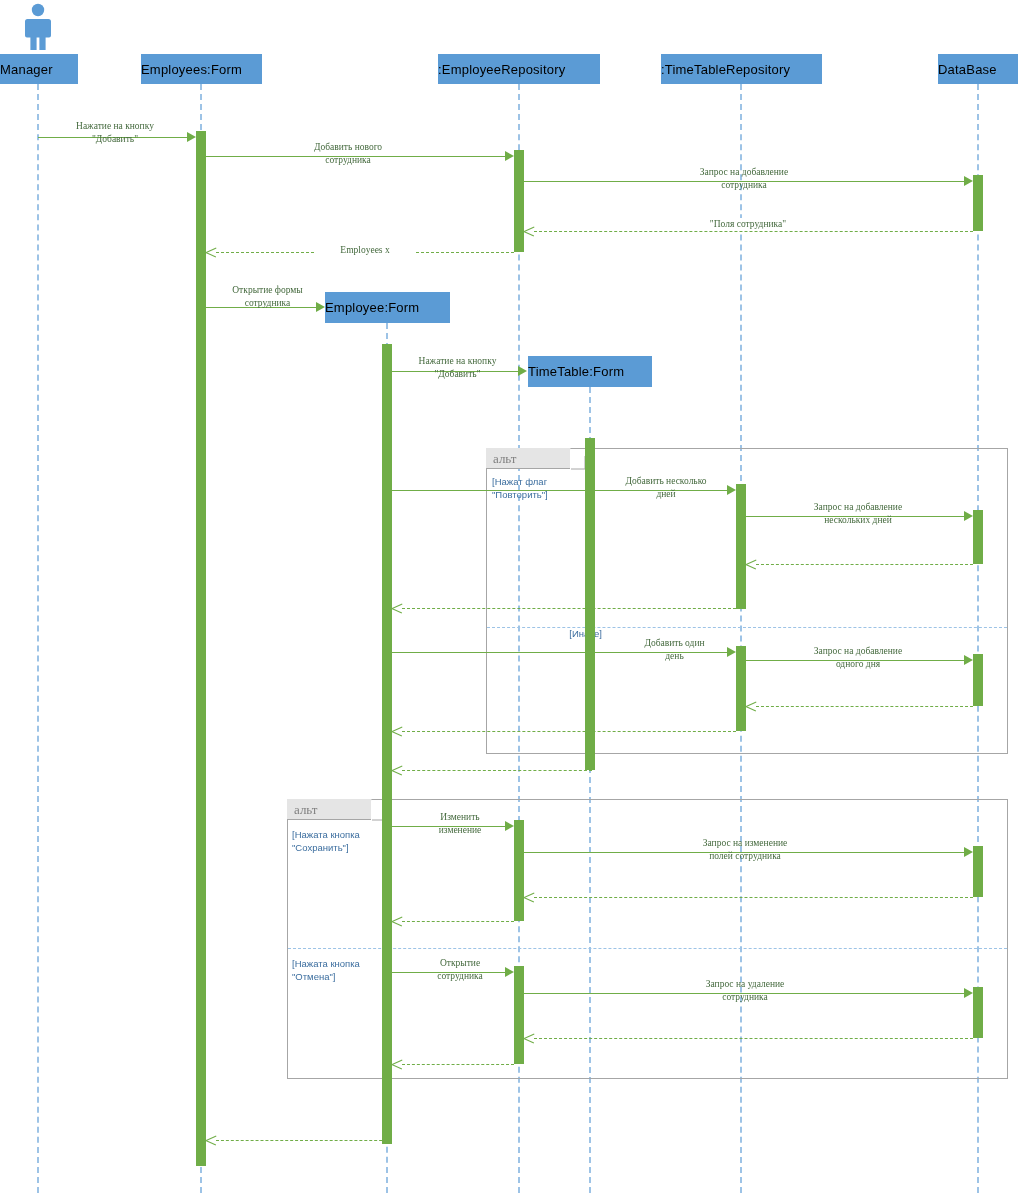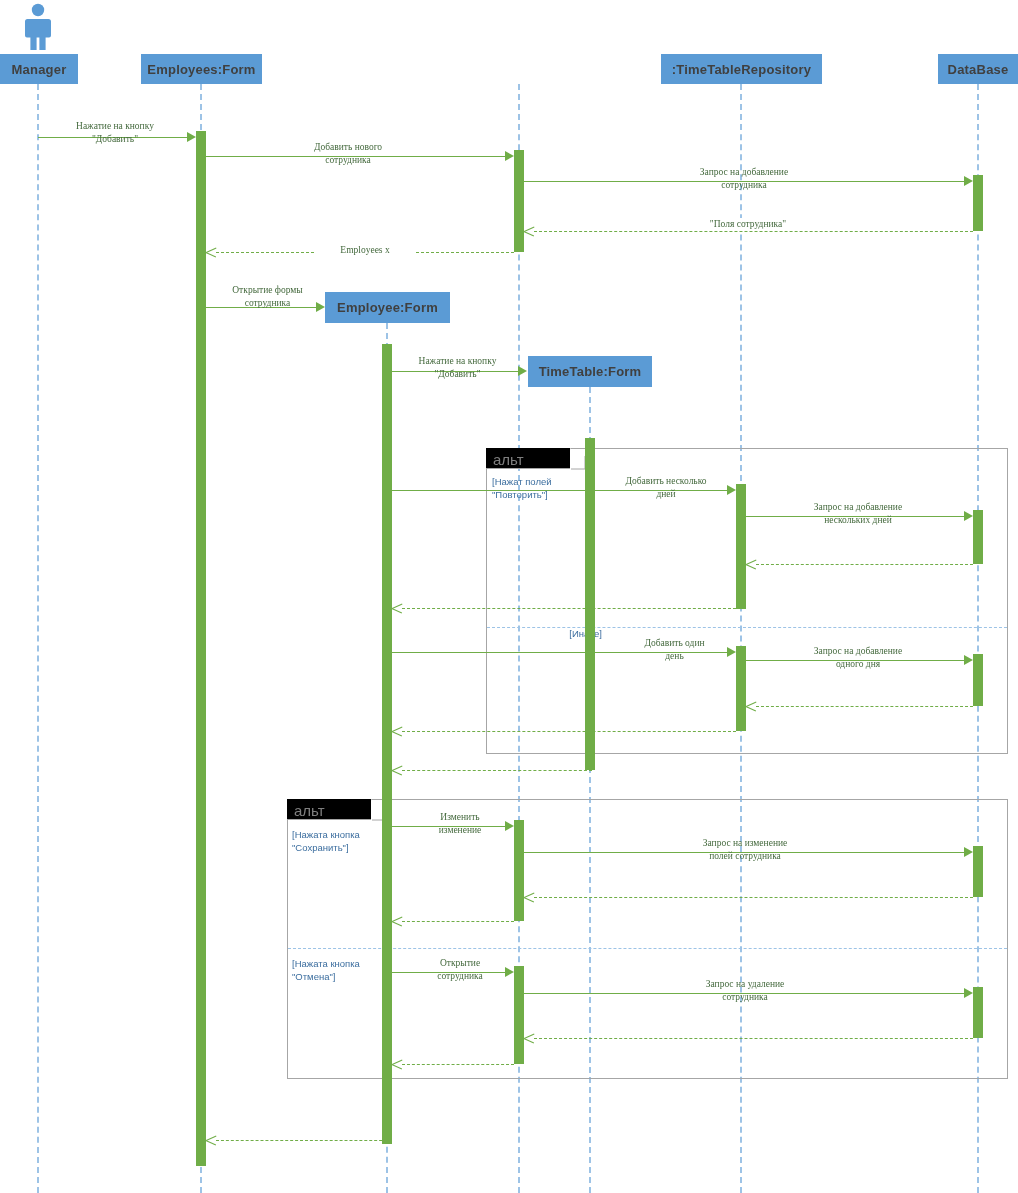--- a/index.html
+++ b/index.html
@@ -1,23 +1,23 @@
 <!DOCTYPE html>
 <html><head>
 <meta charset="utf-8">
 <style>
   html,body{margin:0;padding:0;background:#ffffff;}
   body{font-family:"Liberation Sans", sans-serif;}
   #canvas{position:relative;width:1018px;height:1193px;background:#ffffff;overflow:hidden;}
 
   
   .lifeline{position:absolute;width:0;border-left:2px dashed #9DC3E6;}
-  .part-box{position:absolute;background:#5B9BD5;color:#404040;
-            display:flex;align-items:center;justify-content:center;
-            font-size:13px;font-weight:bold;letter-spacing:.2px;
+  .part-box{position:absolute;background:#5B9BD5;color:#000000;
+            display:flex;align-items:center;justify-content:flex-start;
+            font-size:13px;font-weight:normal;letter-spacing:.2px;
             white-space:nowrap;box-sizing:border-box;}
   .actor{position:absolute;}
 
   
   .act{position:absolute;background:#70AD47;width:10px;}
 
   
   .msg{position:absolute;height:0;border-top:1px solid #70AD47;}
   .msg.ret{border-top:1px dashed #70AD47;}
   .arrow-r{position:absolute;width:0;height:0;
@@ -28,22 +28,22 @@
            width:11px;height:0;border-top:1px solid #70AD47;transform-origin:0 0;}
   .arrow-open-l:before{transform:rotate(-24deg);}
   .arrow-open-l:after{transform:rotate(24deg);}
 
   .mlabel{position:absolute;font-size:9.5px;color:#44693D;text-align:center;
           line-height:13px;white-space:pre-line;font-family:Liberation Serif, serif;}
 
   
   .frag{position:absolute;border:1px solid #A6A6A6;box-sizing:border-box;background:transparent;}
   .frag-tab{position:absolute;border:1px solid #A6A6A6;border-top:none;border-left:none;
-            box-sizing:border-box;background:#000000;
-            font-size:15px;color:#7F7F7F;padding:3px 0 0 7px;}
+            box-sizing:border-box;background:#e5e5e5;
+            font-size:13px;color:#7F7F7F;padding:3px 0 0 7px;font-family:Liberation Serif, serif;}
   .frag-tab:after{content:"";position:absolute;right:-1px;top:0;width:0;height:0;}
   .frag-sep{position:absolute;height:0;border-top:1px dashed #9DC3E6;}
   .guard{position:absolute;font-size:9.5px;color:#3C6E9F;line-height:12.5px;white-space:pre-line;}
 </style>
 </head>
 <body>
 
 <div id="canvas">
 
   <div class="lifeline" style="left:37px;top:84px;height:1109px;"></div>
@@ -60,20 +60,23 @@
       <path d="M17.5 17 h21 a2.5 2.5 0 0 1 2.5 2.5 v14 a2 2 0 0 1 -2 2 h-3.4 v12.5 h-6.2 v-12.5 h-2.8 v12.5 h-6.2 v-12.5 h-3.4 a2 2 0 0 1 -2 -2 v-14 a2.5 2.5 0 0 1 2.5 -2.5 z" fill="#5B9BD5"></path>
     </svg>
   </div>
 
   <div class="part-box" style="left:0px;top:54px;width:78px;height:30px;">
     <span>Manager</span>
   </div>
   <div class="part-box" style="left:141px;top:54px;width:121px;height:30px;">
     <span>Employees:Form</span>
   </div>
+  <div class="part-box" style="left:438px;top:54px;width:162px;height:30px;">
+    <span>:EmployeeRepository</span>
+  </div>
   <div class="part-box" style="left:661px;top:54px;width:161px;height:30px;">
     <span>:TimeTableRepository</span>
   </div>
   <div class="part-box" style="left:938px;top:54px;width:80px;height:30px;">
     <span>DataBase</span>
   </div>
 
   <div class="part-box" style="left:325px;top:292px;width:125px;height:31px;">
     <span>Employee:Form</span>
   </div>
@@ -83,21 +86,21 @@
 
   <div class="frag" style="left:486px;top:448px;width:522px;height:306px;"></div>
   <div class="frag-tab" style="left:486px;top:448px;width:85px;height:21px;">
     <span>альт</span>
   </div>
   <svg style="position:absolute;left:570px;top:448px;" width="16" height="22">
     <path d="M0 0 L0 21 L15 21" fill="#ffffff" stroke="none"></path>
     <path d="M1 21 L15 21 L15 8" fill="none" stroke="#A6A6A6" stroke-width="1"></path>
   </svg>
   <div class="frag-sep" style="left:487px;top:627px;width:520px;"></div>
-  <div class="guard" style="left:492px;top:476px;width:110px;">[Нажат полей
+  <div class="guard" style="left:492px;top:476px;width:110px;">[Нажат флаг
 "Повторить"]</div>
   <div class="guard" style="left:492px;top:628px;width:110px;text-align:right;">[Иначе]</div>
 
   <div class="frag" style="left:287px;top:799px;width:721px;height:280px;"></div>
   <div class="frag-tab" style="left:287px;top:799px;width:85px;height:21px;">
     <span>альт</span>
   </div>
   <svg style="position:absolute;left:371px;top:799px;" width="16" height="22">
     <path d="M0 0 L0 21 L15 21" fill="#ffffff" stroke="none"></path>
     <path d="M1 21 L15 21 L15 8" fill="none" stroke="#A6A6A6" stroke-width="1"></path>

